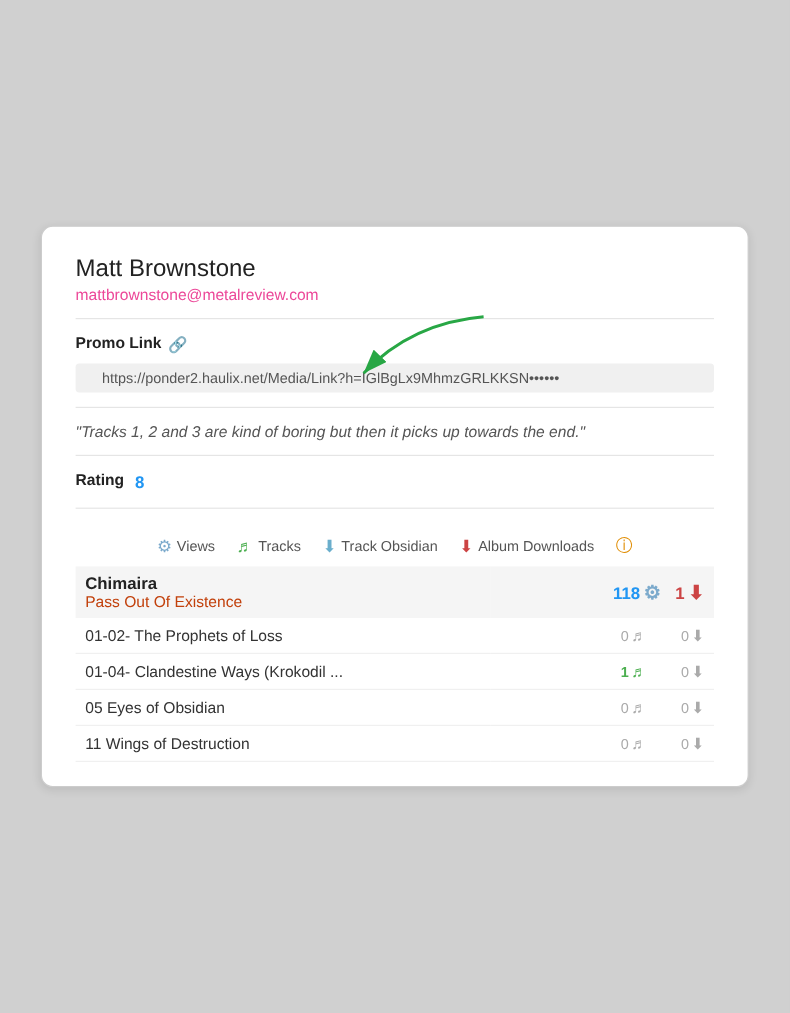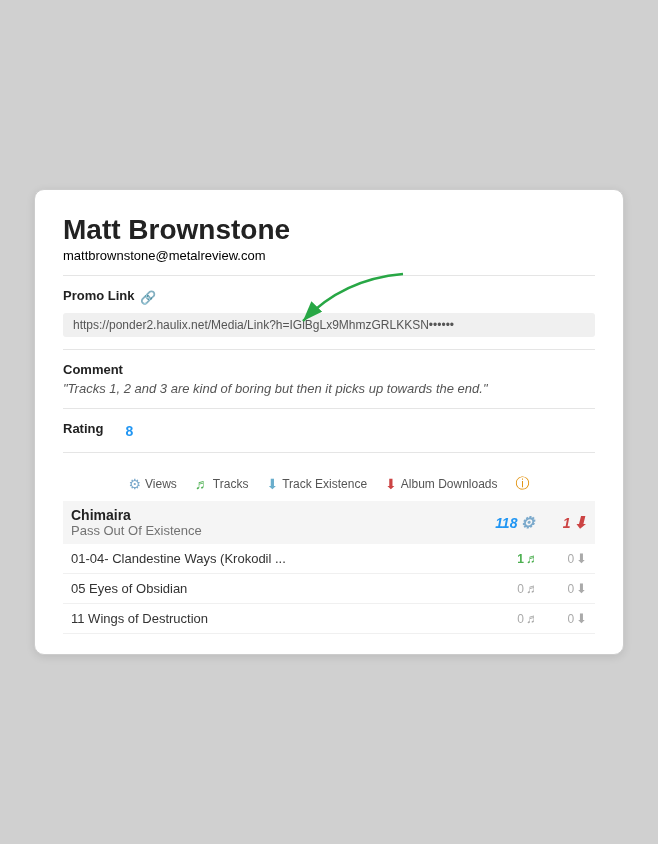--- a/index.html
+++ b/index.html
@@ -15,26 +15,26 @@
     .card {
       background: #fff;
       border-radius: 10px;
       border: 1px solid #ccc;
       width: 590px;
       padding: 24px 28px 20px 28px;
       position: relative;
       box-shadow: 0 2px 8px rgba(0,0,0,0.10);
     }
     .user-name {
-      font-size: 28px;
-      font-weight: bold;
+      font-size: 20px;
+      font-weight: normal;
       color: #222;
     }
     .user-email {
-      color: #000000;
+      color: #ec4899;
       font-size: 13px;
       margin-top: 2px;
     }
     .divider {
       border: none;
       border-top: 1px solid #e5e5e5;
       margin: 12px 0;
     }
     .section-label {
       font-weight: bold;
@@ -49,21 +49,21 @@
       margin-bottom: 6px;
     }
     .promo-link-icon {
       color: #888;
       font-size: 13px;
     }
     .promo-link-input {
       background: #f0f0f0;
       border: none;
       border-radius: 3px;
-      padding: 5px 10px;
+      padding: 5px 22px;
       font-size: 12px;
       color: #555;
       width: 100%;
       overflow: hidden;
       text-overflow: ellipsis;
       white-space: nowrap;
     }
     .arrow-container {
       position: relative;
       margin-bottom: 0;
@@ -75,21 +75,21 @@
       pointer-events: none;
     }
     .comment-text {
       color: #555;
       font-style: italic;
       font-size: 13px;
     }
     .rating-row {
       display: flex;
       align-items: center;
-      gap: 22px;
+      gap: 9px;
     }
     .rating-value {
       color: #2196F3;
       font-weight: bold;
       font-size: 14px;
     }
     .stats-header {
       display: flex;
       align-items: center;
       justify-content: center;
@@ -120,28 +120,27 @@
       padding: 6px 8px;
       margin-left: 40px;
     }
     .album-name {
       font-weight: bold;
       font-size: 14px;
       color: #222;
     }
     .album-sub {
       font-size: 13px;
-      color: #737373;
+      color: #c2410c;
       font-weight: normal;
     }
     .album-stats {
       display: flex;
-      gap: 28px;
+      gap: 12px;
       justify-content: flex-end;
-      font-style: italic;
     }
     .stat-views {
       color: #2196F3;
       font-weight: bold;
       font-size: 14px;
       display: flex;
       align-items: center;
       gap: 3px;
     }
     .stat-dl {
@@ -201,21 +200,20 @@
           <polygon points="0 0, 8 3, 0 6" fill="#28a745"></polygon>
         </marker>
       </defs>
       <path d="M 140 5 Q 80 10 40 52" stroke="#28a745" stroke-width="2.5" fill="none" marker-end="url(#arrowhead)"></path>
     </svg>
     <div class="promo-link-input">https://ponder2.haulix.net/Media/Link?h=IGlBgLx9MhmzGRLKKSN••••••</div>
   </div>
 
   <hr class="divider">
 
-  <div class="section-label">Comment</div>
   <div class="comment-text">"Tracks 1, 2 and 3 are kind of boring but then it picks up towards the end."</div>
 
   <hr class="divider">
 
   <div class="rating-row">
     <span class="section-label">Rating</span>
     <span class="rating-value">8</span>
   </div>
 
   <hr class="divider">
@@ -224,21 +222,21 @@
     <div class="stats-header-item">
       <span class="icon-views">⚙</span>
       <span>Views</span>
     </div>
     <div class="stats-header-item">
       <span class="icon-streams">♬</span>
       <span>Tracks</span>
     </div>
     <div class="stats-header-item">
       <span class="icon-track-dl">⬇</span>
-      <span>Track Existence</span>
+      <span>Track Obsidian</span>
     </div>
     <div class="stats-header-item">
       <span class="icon-album-dl">⬇</span>
       <span>Album Downloads</span>
     </div>
     <span class="icon-info">ⓘ</span>
   </div>
 
   <table class="tracks-table">
     <tbody>
@@ -259,20 +257,37 @@
               <span style="font-size:16px;">⬇</span>
             </div>
           </div>
         </td>
       </tr>
     </tbody>
   </table>
 
   <table class="tracks-table" id="track-rows-table">
     <tbody id="track-rows-body">
+    <tr class="track-row">
+      <td style="width:65%">
+        <span class="track-name">01-02- The Prophets of Loss</span>
+      </td>
+      <td style="width:35%">
+        <div class="track-stats">
+          <div class="track-stat" style="color:#aaa; font-weight:normal">
+            <span>0</span>
+            <span style="font-size:13px;">♬</span>
+          </div>
+          <div class="track-stat" style="color:#aaa; font-weight:normal">
+            <span>0</span>
+            <span style="font-size:13px;">⬇</span>
+          </div>
+        </div>
+      </td>
+    </tr>
         <tr class="track-row">
       <td style="width:65%">
         <span class="track-name">01-04- Clandestine Ways (Krokodil ...</span>
       </td>
       <td style="width:35%">
         <div class="track-stats">
           <div class="track-stat" style="color:#4caf50; font-weight:bold">
             <span>1</span>
             <span style="font-size:13px;">♬</span>
           </div>

